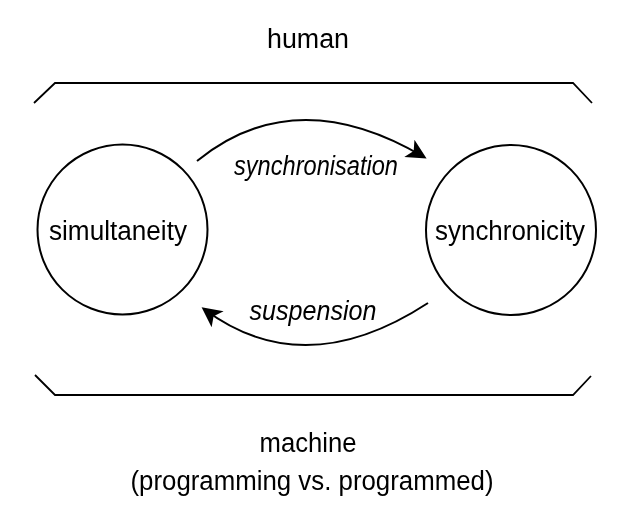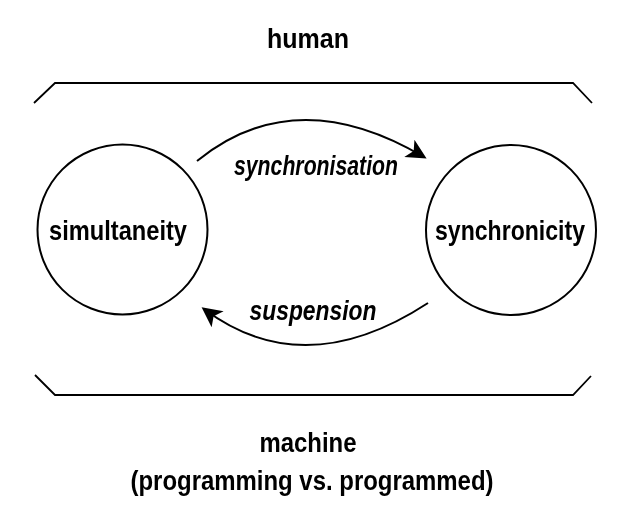--- a/index.html
+++ b/index.html
@@ -2,21 +2,20 @@
 <html style="--ink: #000000; --bg: #ffffff;"><head>
 <meta charset="utf-8">
 <style>
   :root { --ink:#000000; --bg:#ffffff; }
   html,body { margin:0; padding:0; background:var(--bg); }
   .canvas {
     position:relative;
     width:631px; height:527px;
     background:var(--bg);
     overflow:hidden;
-    font-weight:bold;
   }
   svg.diagram { position:absolute; left:0; top:0; width:631px; height:527px; display:block; }
   text {
     font-family:"Liberation Sans", sans-serif;
     font-size:27px;
     fill:var(--ink);
   }
   text.italic { font-style:italic; }
   .stroke {
     stroke:var(--ink);

